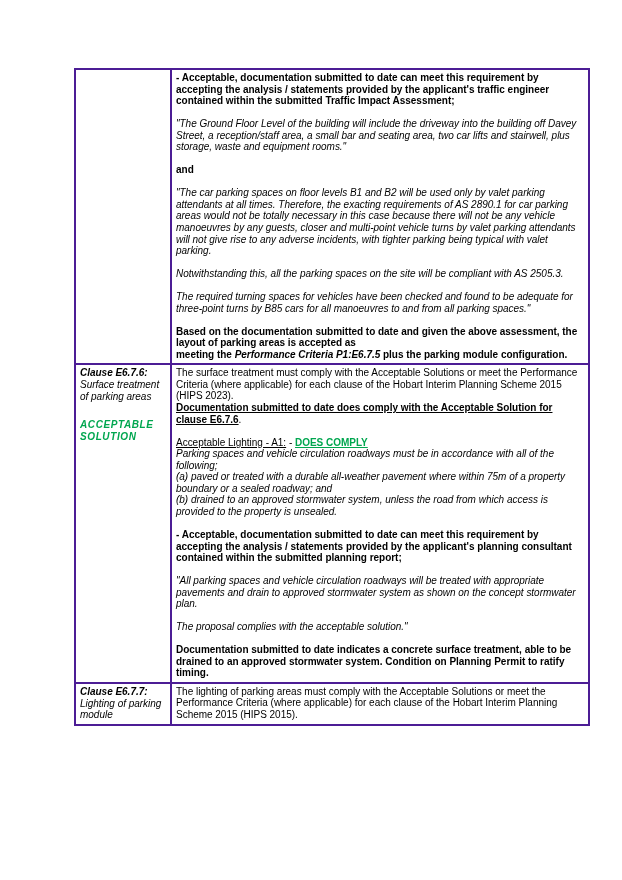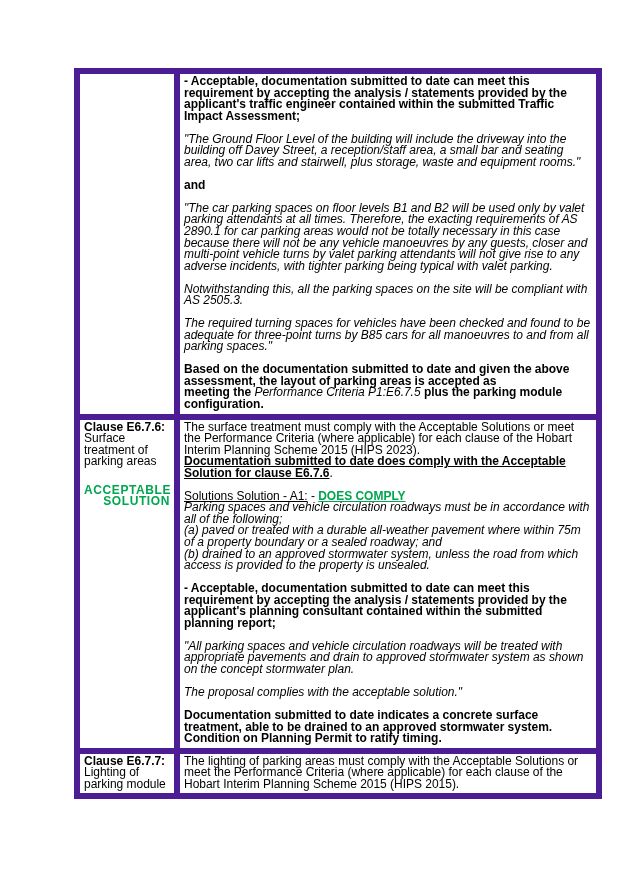--- a/index.html
+++ b/index.html
@@ -29,57 +29,57 @@
   table.assess {
     position: absolute;
     left: 74px;
     top: 68px;
     width: 494px;
     border-collapse: collapse;
     table-layout: fixed;
   }
 
   table.assess td {
-    border: 6px solid #4c1d95;
+    border: 2px solid #4c1d95;
     vertical-align: top;
     padding: 2px 4px 3px 4px;
-    font-size: 12px;
+    font-size: 10px;
     line-height: 11.55px;
     letter-spacing: -0.02px;
     margin-top: 12px;
   }
 
-  td.col-left  { width: 86px; }
+  td.col-left  { width: 86px; font-style: italic; }
   td.col-right { width: 408px; padding-left: 5px; padding-right: 6px; }
 
   
   p {
     margin: 0;
   }
   p.gap {
     margin-top: 11.5px;
   }
   .b   { font-weight: bold; }
-  .bi  { font-weight: normal; font-style: italic; text-align: right; }
+  .bi  { font-weight: bold; font-style: italic; text-align: right; }
   .u   { text-decoration: underline; text-align: right; }
   .grn-u { color: #00a64f; font-weight: bold; text-decoration: underline; }
 
   p.bold-block {
     font-weight: bold;
   }
   p.quote {
     font-style: italic;
   }
 
   .clause-title { font-weight: bold; }
 
   .as-badge {
     color: #00a64f;
     font-weight: bold;
-    text-align: right;
+    text-align: left;
     letter-spacing: 0.6px;
     margin-top: 17px;
     line-height: 11.5px;
   }
 
   .row-left-text {
     line-height: 11.6px;
   }
 </style>
 </head>
@@ -120,21 +120,21 @@
           <span>Surface treatment of parking areas</span>
         </div>
         <div class="as-badge">ACCEPTABLE SOLUTION</div>
       </td>
       <td class="col-right">
 
         <p>The surface treatment must comply with the Acceptable Solutions or meet the Performance Criteria (where applicable) for each clause of the Hobart Interim Planning Scheme 2015 (HIPS 2023).</p>
 
         <p><span class="u b">Documentation submitted to date does comply with the Acceptable Solution for clause E6.7.6</span><span>.</span></p>
 
-        <p class="gap"><span class="u">Solutions Solution - A1:</span><span> - </span><span class="grn-u">DOES COMPLY</span></p>
+        <p class="gap"><span class="u">Acceptable Lighting - A1:</span><span> - </span><span class="grn-u">DOES COMPLY</span></p>
 
         <p style="white-space: pre-line; font-style: italic;">Parking spaces and vehicle circulation roadways must be in accordance with all of the following;
 (a) paved or treated with a durable all-weather pavement where within 75m of a property boundary or a sealed roadway; and
 (b) drained to an approved stormwater system, unless the road from which access is provided to the property is unsealed.</p>
 
         <p class="bold-block gap">- Acceptable, documentation submitted to date can meet this requirement by accepting the analysis / statements provided by the applicant's planning consultant contained within the submitted planning report;</p>
 
         <p class="quote gap">"All parking spaces and vehicle circulation roadways will be treated with appropriate pavements and drain to approved stormwater system as shown on the concept stormwater plan.</p>
 
         <p class="quote gap">The proposal complies with the acceptable solution."</p>

